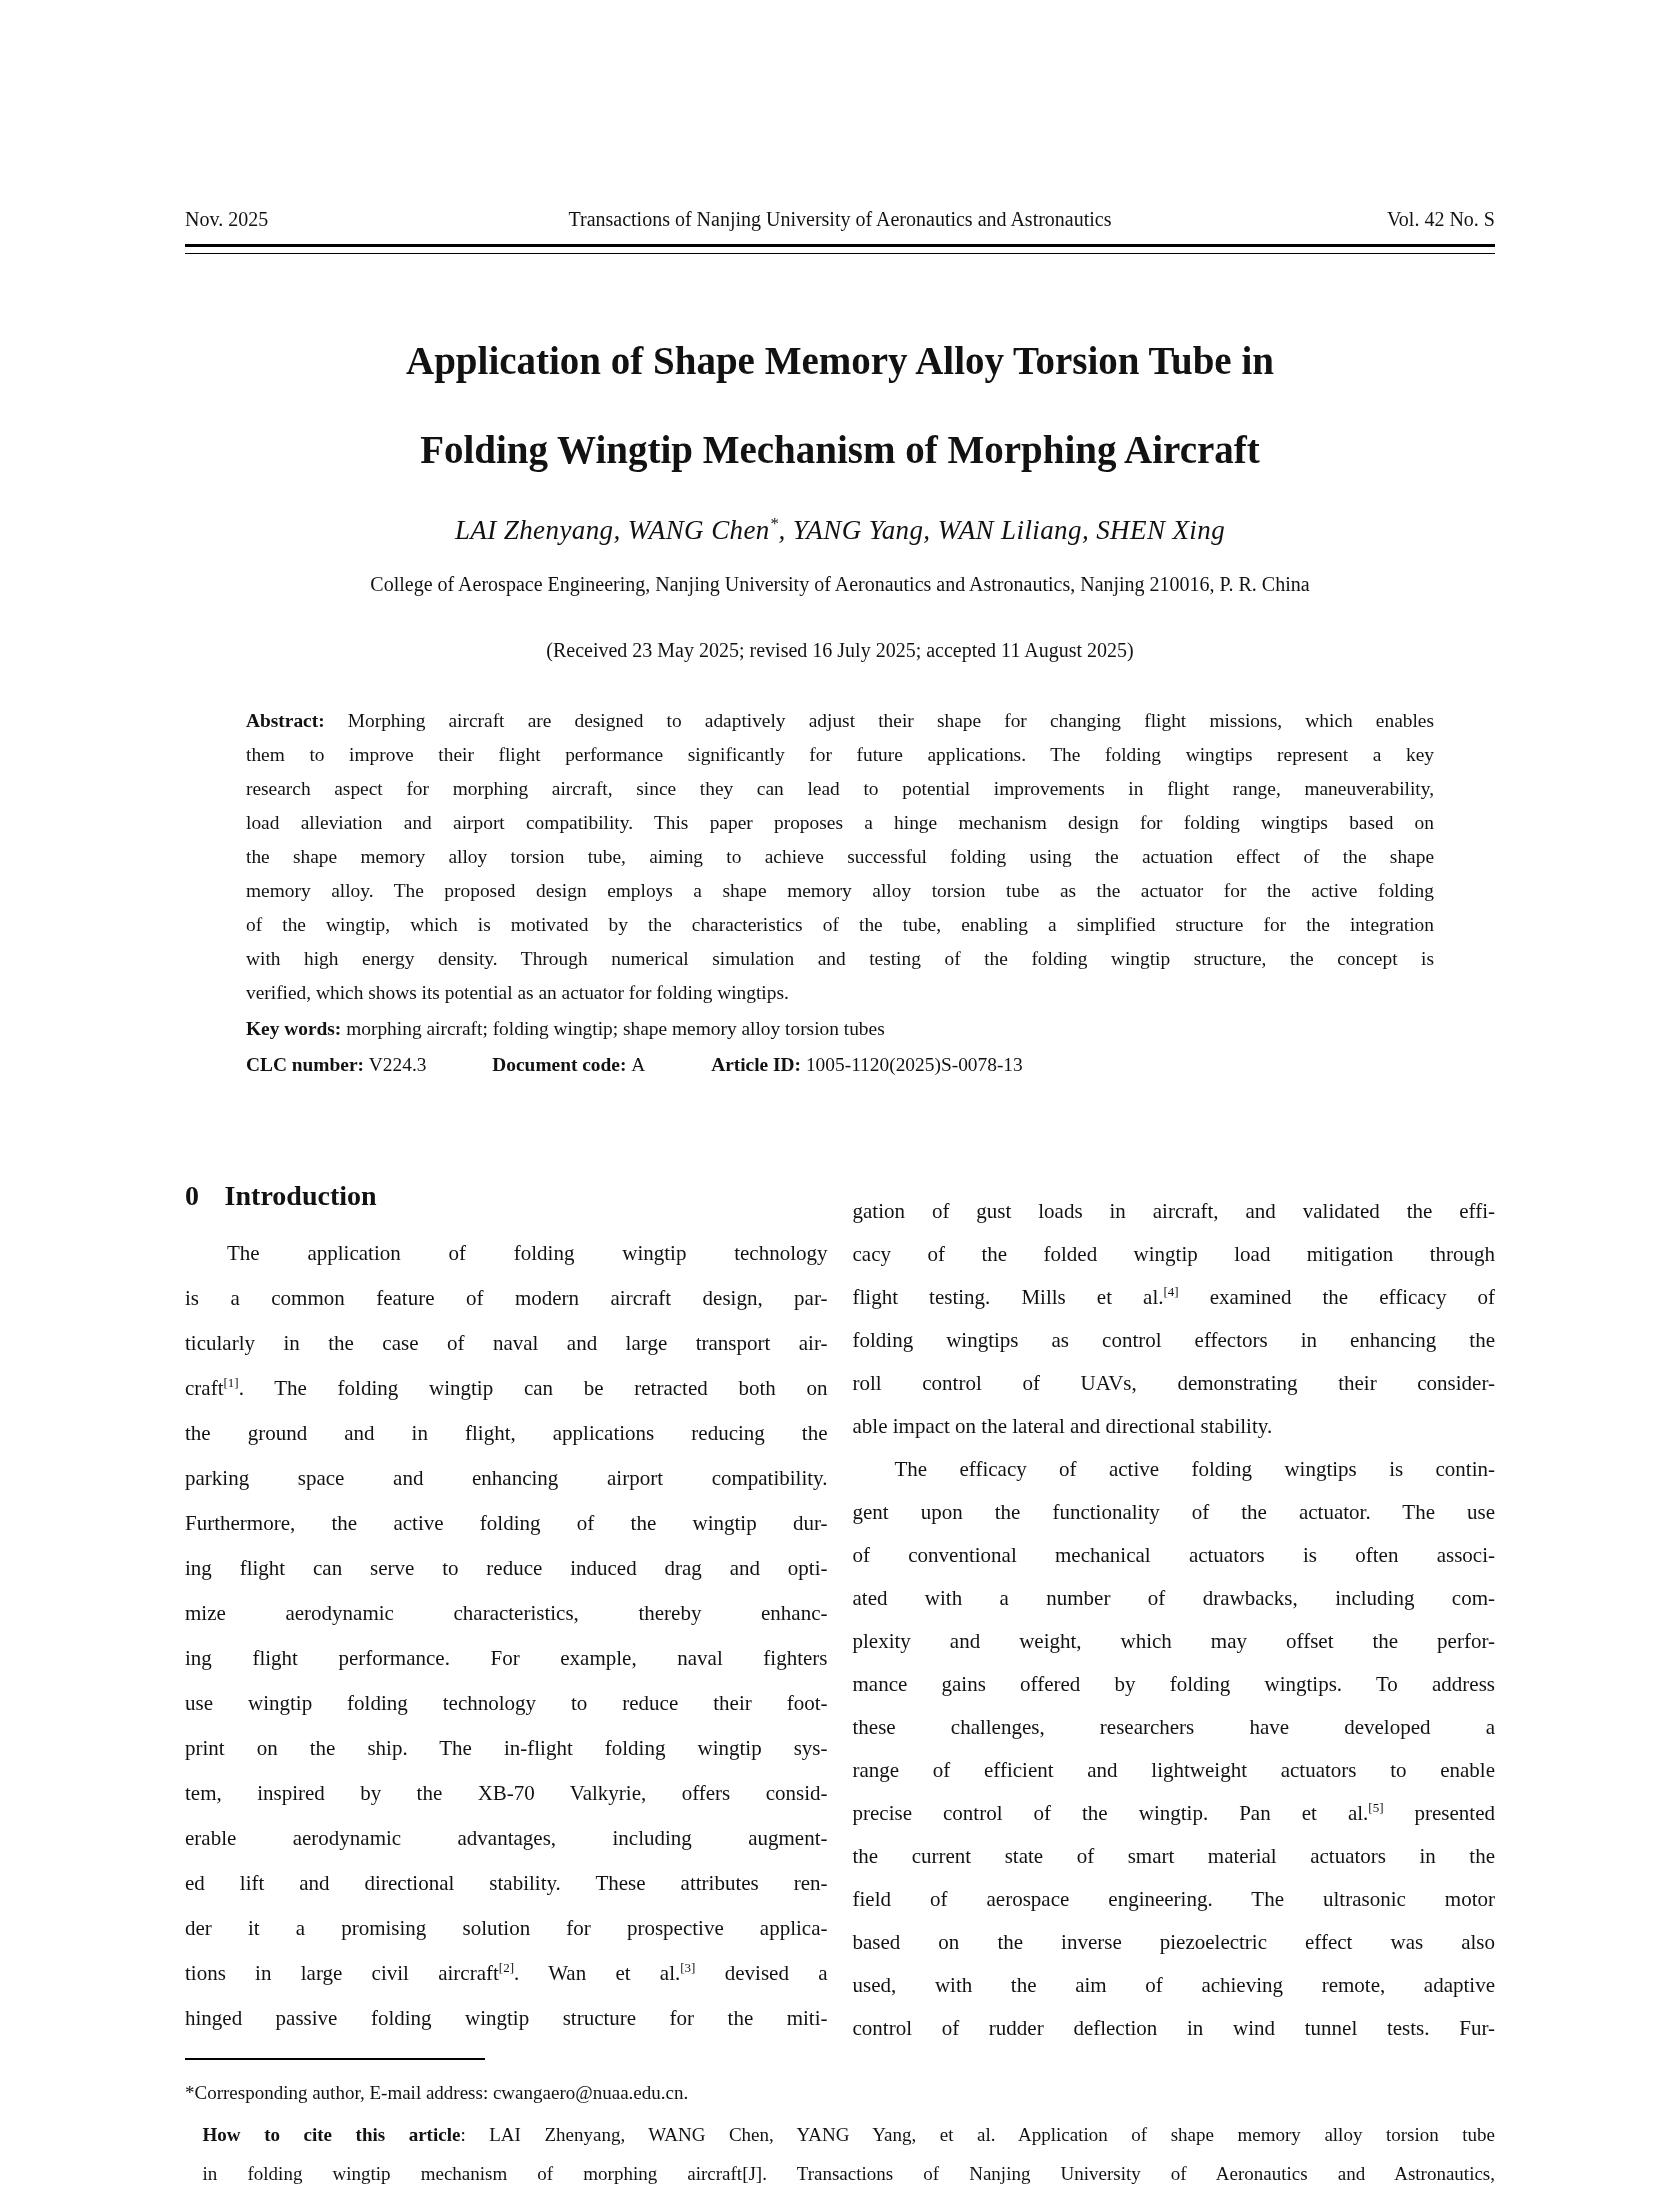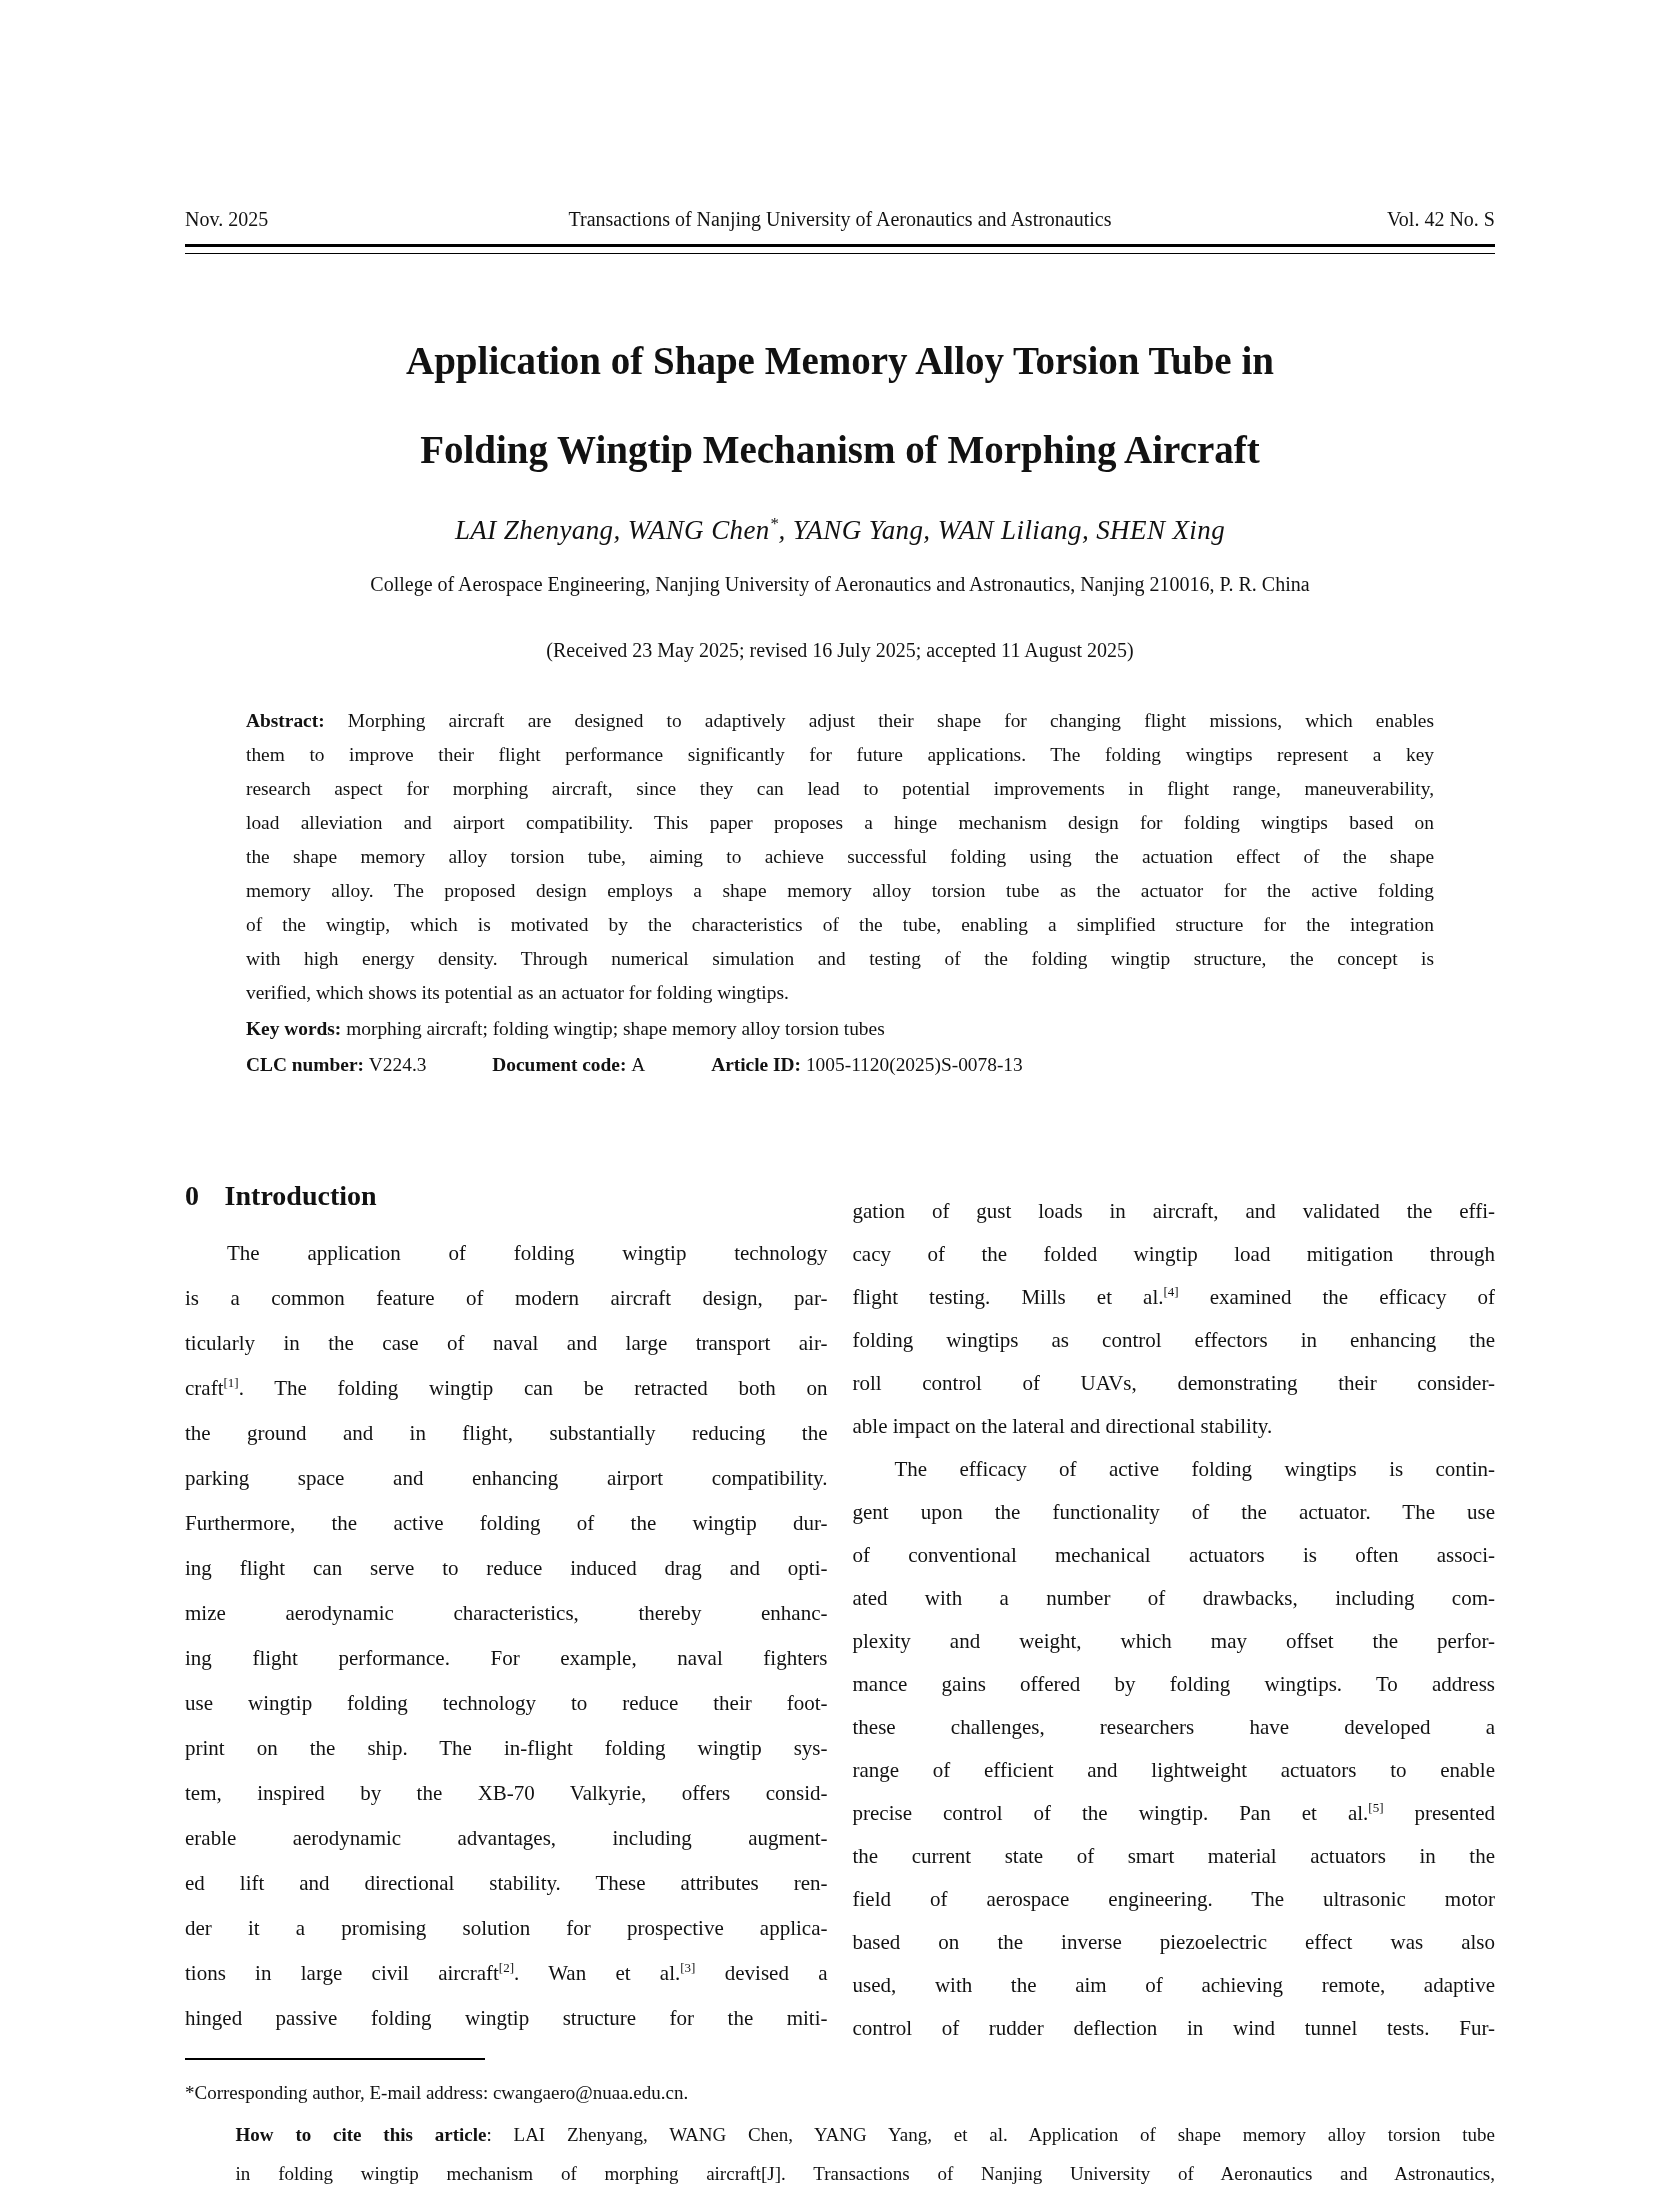--- a/index.html
+++ b/index.html
@@ -46,21 +46,21 @@
   .col-right{padding-top:19.4px}
   .col-right .line{line-height:43px}
   .line.first{text-indent:2em}
   .line.end{text-align-last:left}
   sup{font-size:0.62em;line-height:0;}
   
   .pfooter{margin-top:8px}
   .fn-rule{width:300px;border-top:2.6px solid #000;height:0}
   .fn-corr{margin-top:20px;font-size:19px;line-height:26.5px;}
   .fn-cite{margin-top:8.8px;padding-left:17.6px;font-size:19px;}
-  .fn-cite .line{line-height:39px;text-align:justify;text-align-last:justify;margin-left:33px;}
+  .fn-cite .line{line-height:39px;text-align:justify;text-align-last:justify;}
   .fn-cite .line.end{text-align-last:left}
   b{font-weight:bold}
 </style>
 </head>
 <body>
 
 <div class="page">
 
   <div class="jheader">
     <span class="hl">Nov. 2025</span>
@@ -109,21 +109,21 @@
   <div class="columns">
     <div class="col col-left">
       <h2 class="sec">
         <span class="sec-num">0</span><span>Introduction</span>
       </h2>
       <div>
           <div class="line first">The application of folding wingtip technology</div>
           <div class="line">is a common feature of modern aircraft design, par-</div>
           <div class="line">ticularly in the case of naval and large transport air-</div>
           <div class="line">craft<sup>[1]</sup>. The folding wingtip can be retracted both on</div>
-          <div class="line">the ground and in flight, substantially reducing the</div>
+          <div class="line">the ground and in flight, applications reducing the</div>
           <div class="line">parking space and enhancing airport compatibility.</div>
           <div class="line">Furthermore, the active folding of the wingtip dur-</div>
           <div class="line">ing flight can serve to reduce induced drag and opti-</div>
           <div class="line">mize aerodynamic characteristics, thereby enhanc-</div>
           <div class="line">ing flight performance. For example, naval fighters</div>
           <div class="line">use wingtip folding technology to reduce their foot-</div>
           <div class="line">print on the ship. The in-flight folding wingtip sys-</div>
           <div class="line">tem, inspired by the XB-70 Valkyrie, offers consid-</div>
           <div class="line">erable aerodynamic advantages, including augment-</div>
           <div class="line">ed lift and directional stability. These attributes ren-</div>

